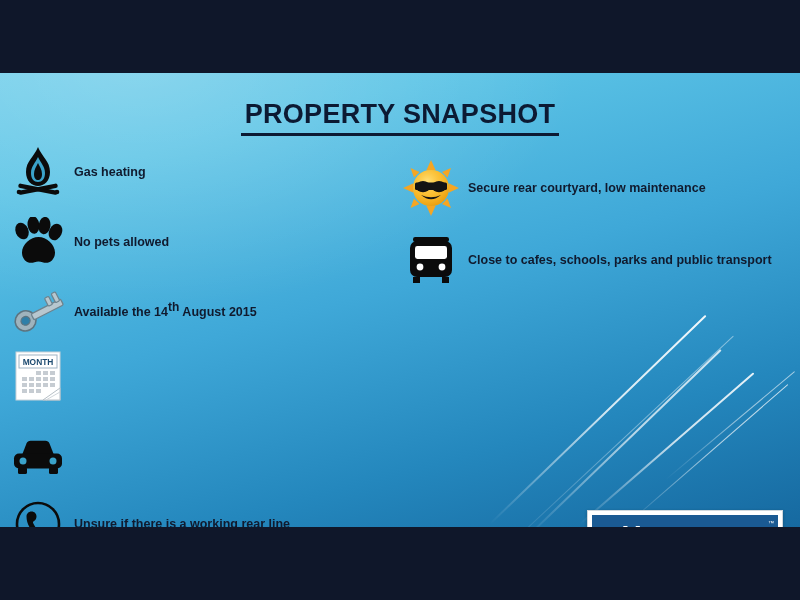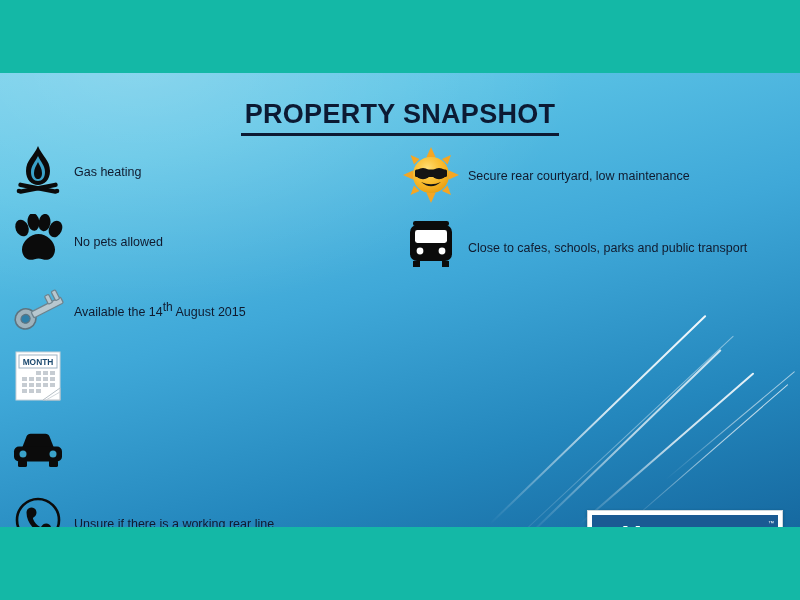--- a/index.html
+++ b/index.html
@@ -2,21 +2,21 @@
 <html><head>
 <meta charset="utf-8">
 <title>Property Snapshot</title>
 <style>
   html,body{margin:0;padding:0;}
   body{
     width:800px;height:600px;overflow:hidden;
     background:#ffffff;
     font-family:"Liberation Sans", sans-serif;
   }
-  #stage{position:relative;width:800px;height:600px;background:#14b8a6;}
+  #stage{position:relative;width:800px;height:600px;background:#0f172a;}
 
   
   #slide{
     position:absolute;left:0;top:73px;width:800px;height:454px;
     background:linear-gradient(165deg,#6ecdea 0%,#5cc4e6 18%,#3fa8d8 48%,#2487bd 76%,#1669a0 100%);
     overflow:hidden;
   }
   
   #slide::before{
     content:"";position:absolute;left:-10%;top:-30%;width:90%;height:90%;
@@ -48,26 +48,26 @@
   }
   #title span{
     display:inline-block;
     border-bottom:3px solid #0c1a33;
     padding:0 4px 3px 4px;
   }
 
   
   .col{position:absolute;}
   #colLeft{left:8px;top:68px;width:370px;}
-  #colRight{left:400px;top:74px;width:390px;}
+  #colRight{left:400px;top:86px;width:390px;}
 
   .feature{position:relative;display:flex;align-items:center;}
-  .ficon{flex:0 0 auto;display:flex;justify-content:center;}
+  .ficon{flex:0 0 auto;display:flex;align-items:center;justify-content:center;}
   .flabel{
-    font-size:12.5px;font-weight:normal;color:#101a2e;line-height:1.32;
+    font-size:12.5px;font-weight:bold;color:#101a2e;line-height:1.32;
   }
   .flabel sup{font-size:12px;vertical-align:super;}
 
   
   #colLeft .feature{height:62px;}
   #colLeft .ficon{width:60px;height:56px;margin-right:6px;}
   #f-gas{margin-top:0px;}
   #f-pets{margin-top:8px;}
   #f-avail{margin-top:6px;}
   #f-lease{margin-top:4px;}

